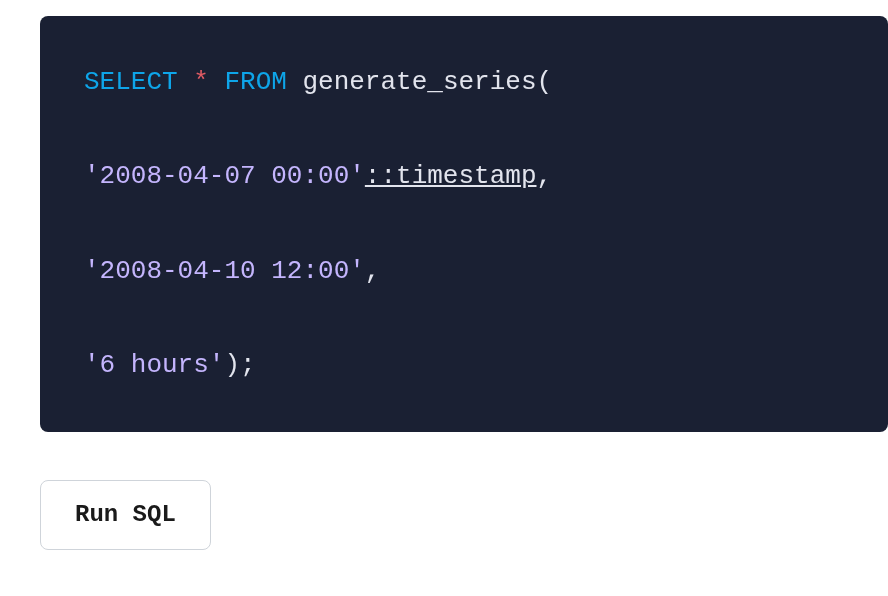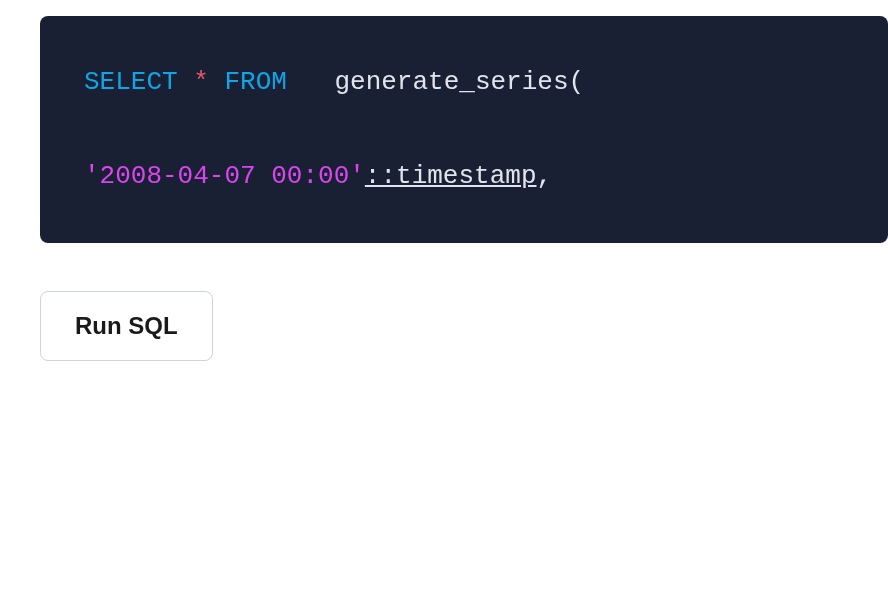--- a/index.html
+++ b/index.html
@@ -36,54 +36,55 @@
       margin-bottom: 0;
     }
     .kw {
       color: #0ea5e9;
     }
     .op {
       color: #e15b64;
     }
     .ident {
       color: #e2e4ed;
-      padding-left: 32px;
     }
     .str {
-      color: #d946ef;
+      color: #c4b5fd;
     }
     .cast {
       color: #e2e4ed;
       text-decoration: underline;
     }
     .punct {
       color: #e2e4ed;
     }
     .run-button {
       display: inline-block;
       margin-left: 40px;
       margin-top: 48px;
       padding: 22px 34px;
       background: #ffffff;
       border: 1px solid #cfd4da;
       border-radius: 8px;
-      font-family: Liberation Sans, sans-serif;
+      font-family: Liberation Mono, monospace;
       font-size: 24px;
       font-weight: 700;
       color: #1a1a1a;
       cursor: pointer;
       line-height: 1;
     }
   </style>
 </head>
 <body>
 
 
 
 <div class="code-block">
   <div class="code-row"><span class="kw">SELECT</span><span class="op"> * </span><span class="kw">FROM</span><span class="ident"> generate_series(</span></div>
   <div class="code-row"><span class="str">'2008-04-07 00:00'</span><span class="cast">::timestamp</span><span class="punct">,</span></div>
+  <div class="code-row"><span class="str">'2008-04-10 12:00'</span><span class="punct">,</span></div>
+  <div class="code-row"><span class="str">'6 hours'</span><span class="punct">);</span></div>
 </div>
 
 <button class="run-button">Run SQL</button>
 
 
 
 
 </body></html>

